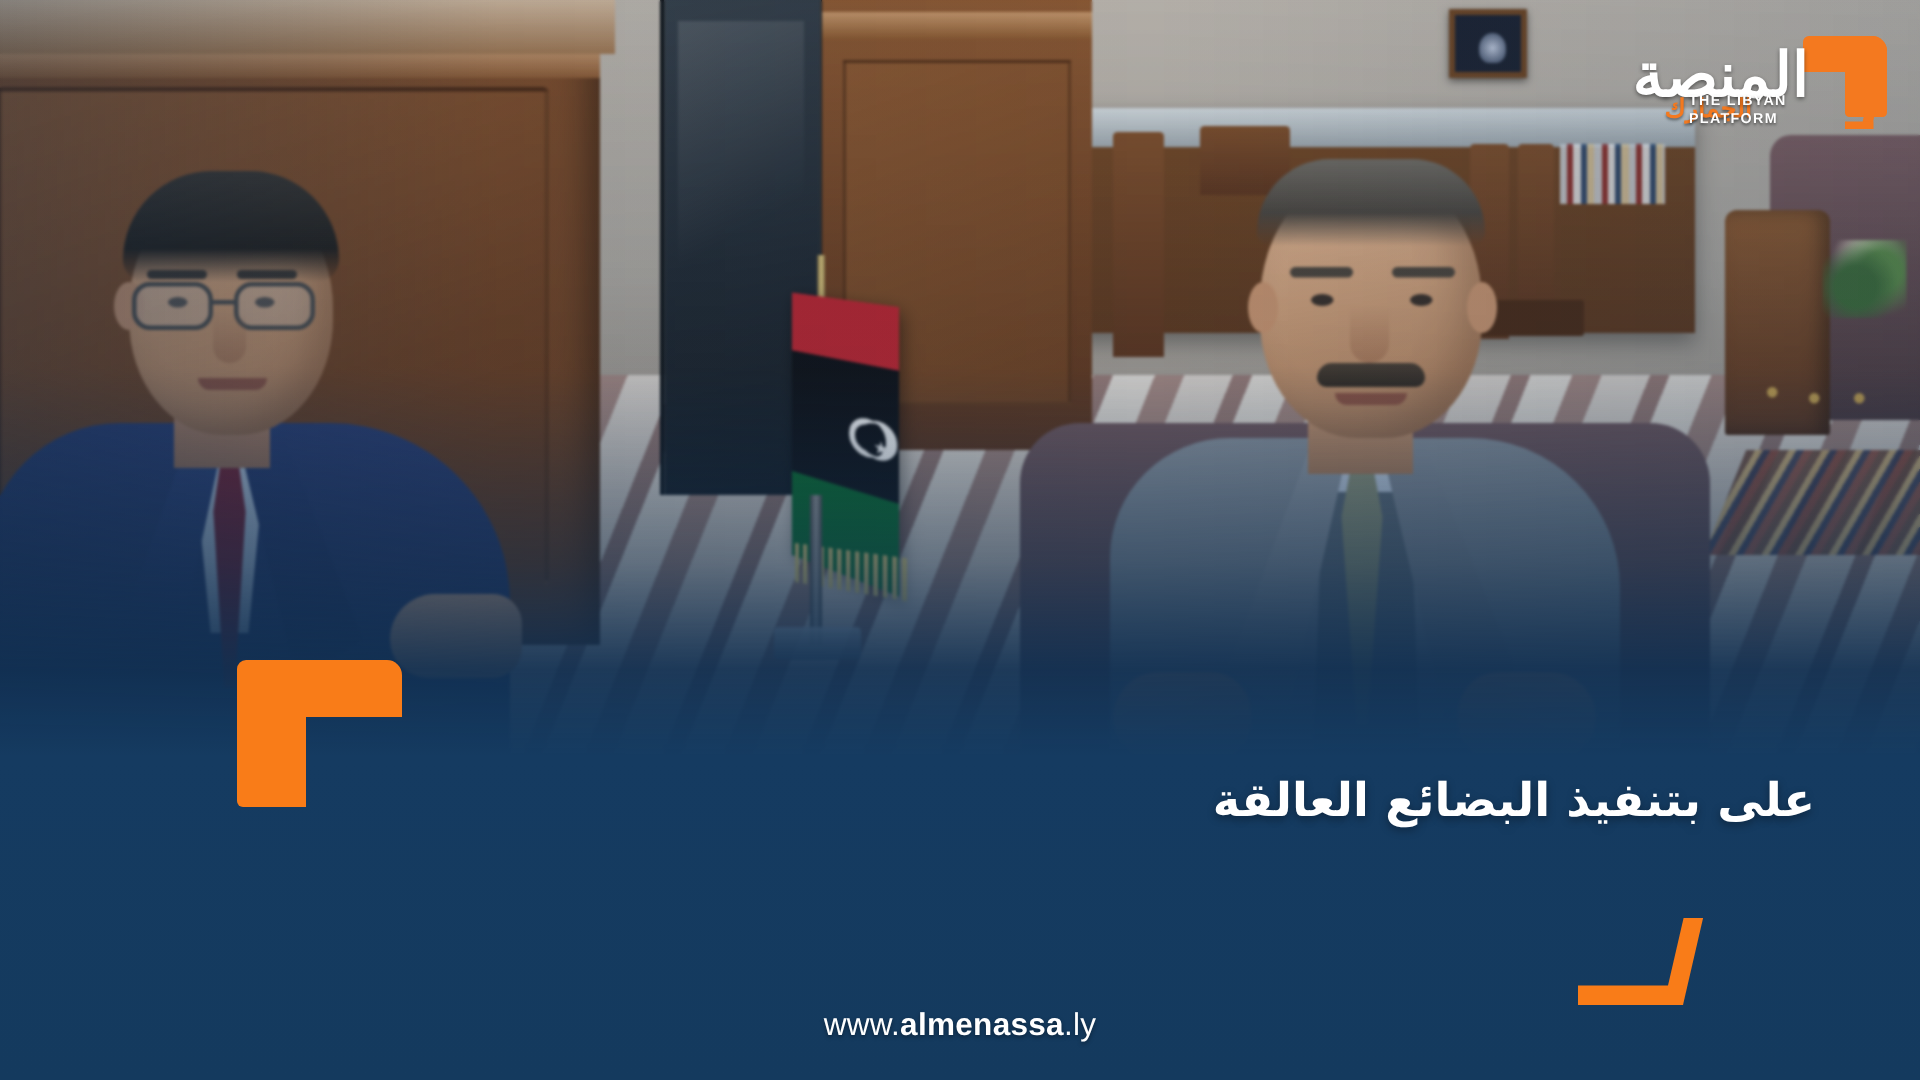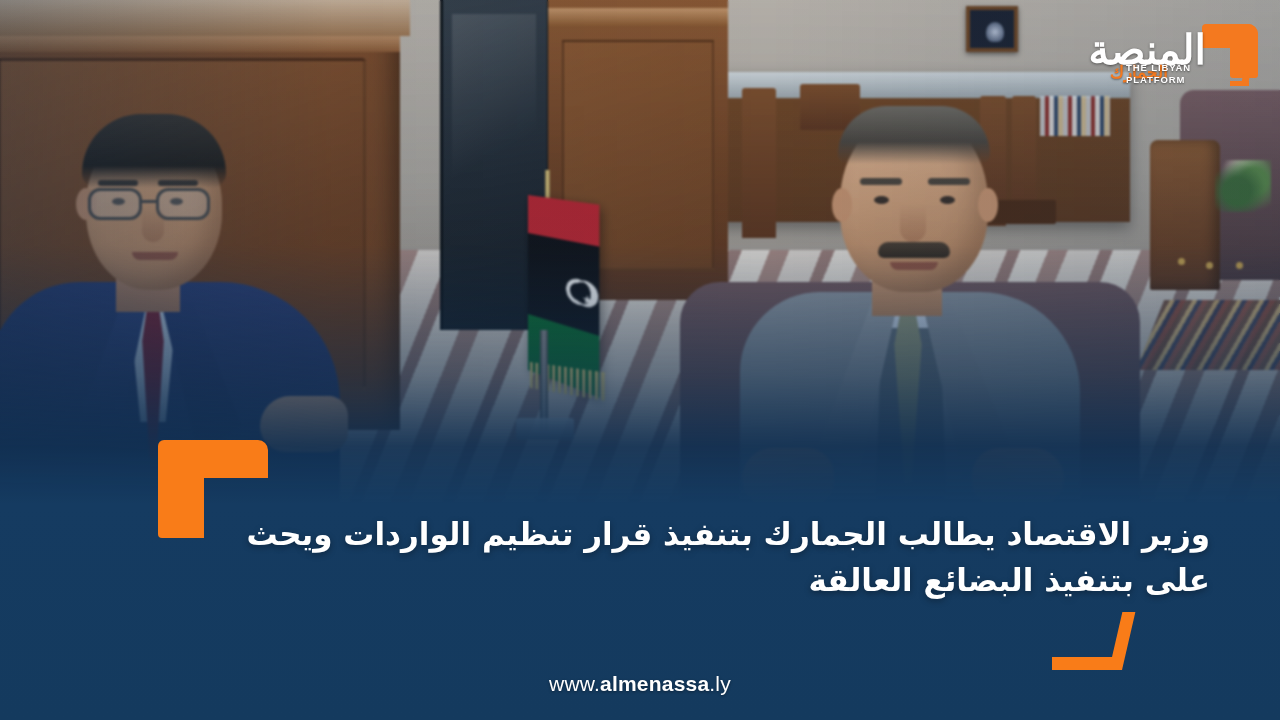--- a/index.html
+++ b/index.html
@@ -535,19 +535,18 @@
   <div class="bracket-open">
     <div class="bar-v"></div>
     <div class="bar-h"></div>
   </div>
   <div class="bracket-close">
     <div class="v"></div>
     <div class="h"></div>
   </div>
 
   <div class="headline">
-    <div>وزير الاقتصاد يطالب الجمارك بتنفيذ قرار تنظيم الواردات ويحث</div>
     <div>على بتنفيذ البضائع العالقة</div>
   </div>
 
   <div class="site"><span>www.</span><b>almenassa</b><span>.ly</span></div>
 
 </div>
 
 </body></html>

